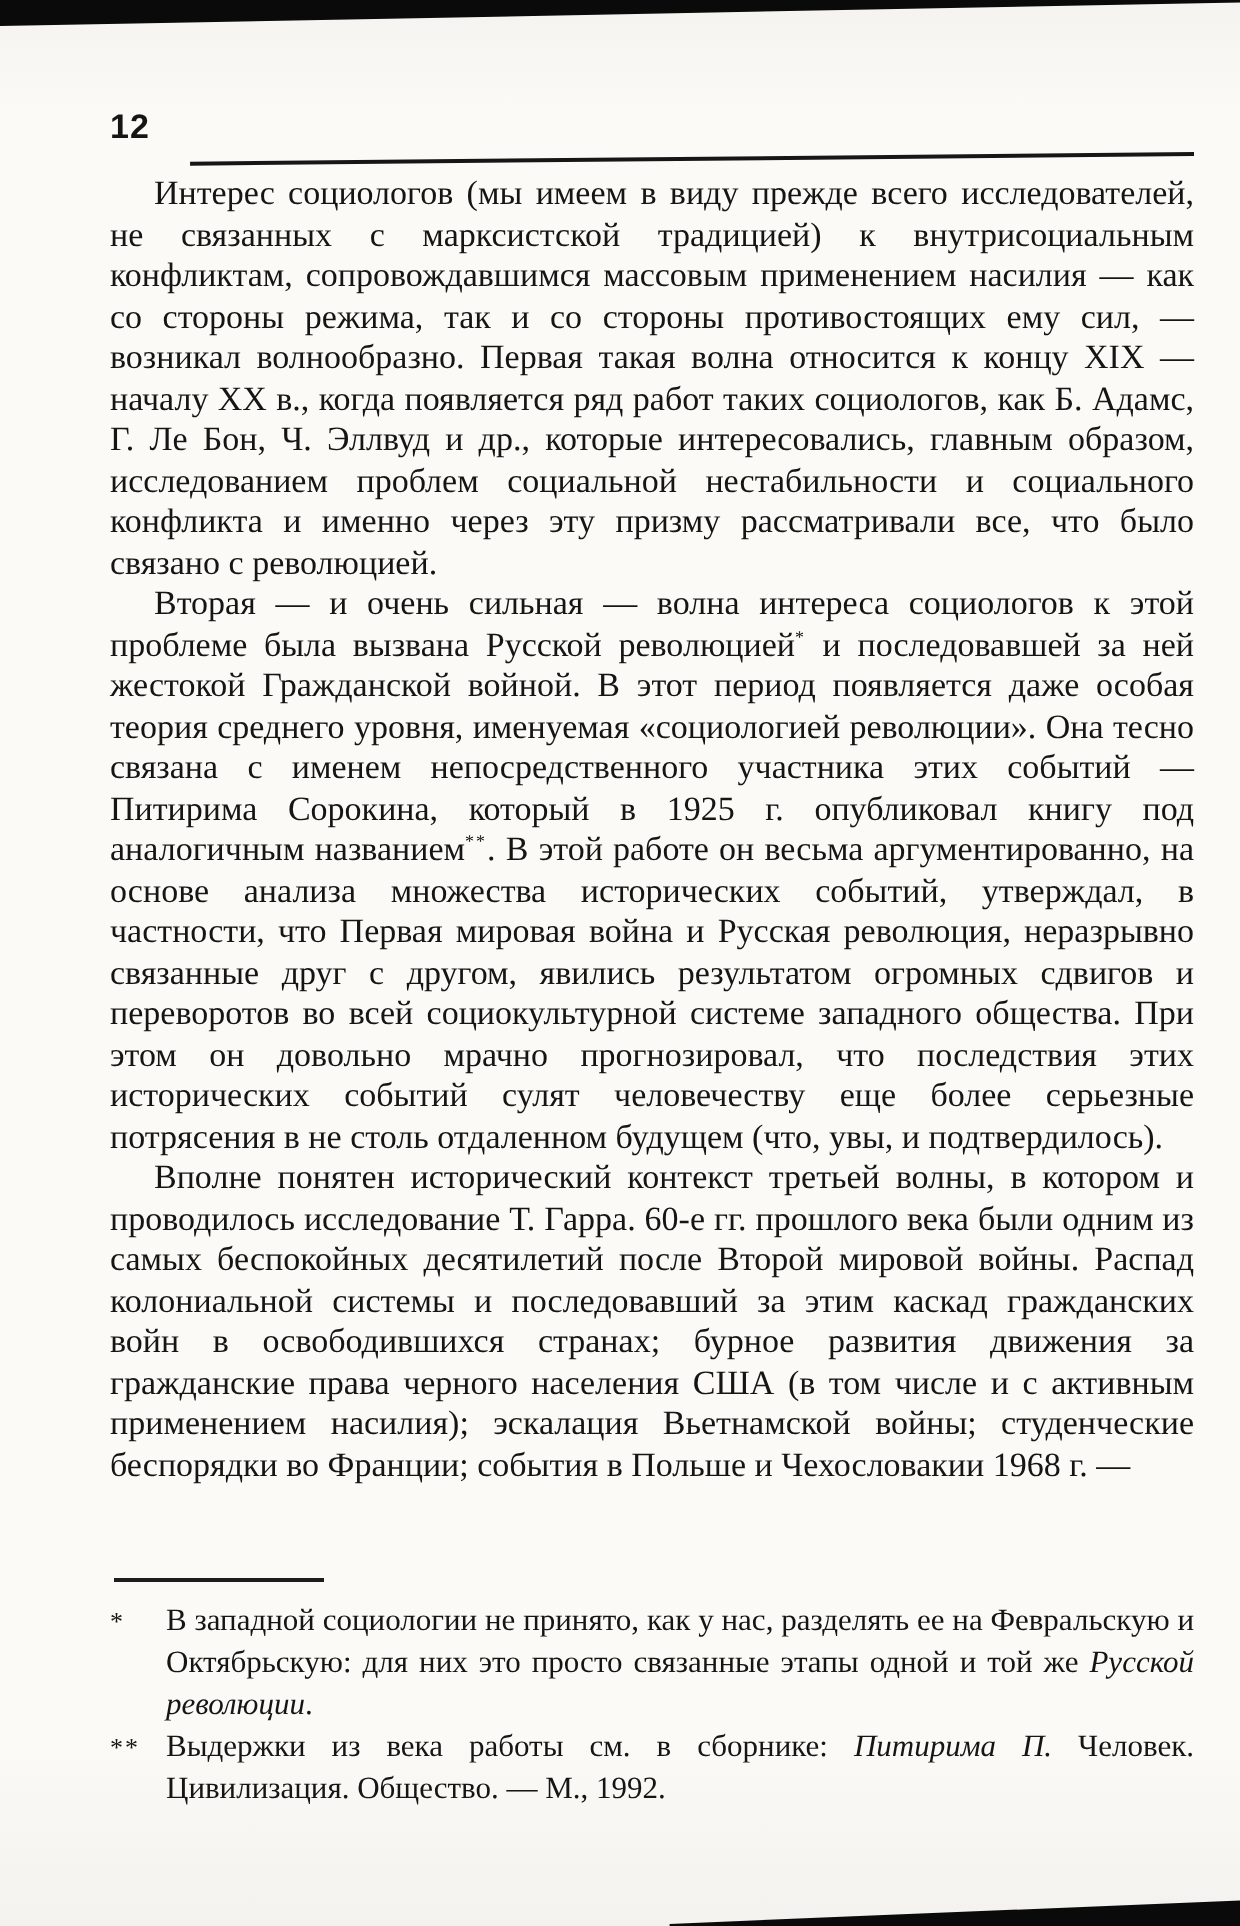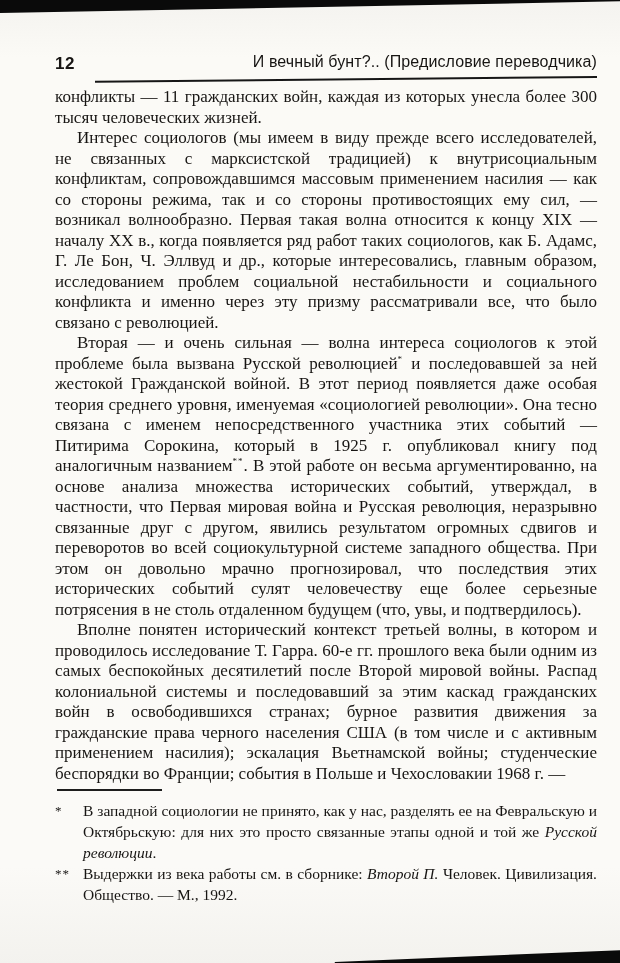--- a/index.html
+++ b/index.html
@@ -78,38 +78,36 @@
 </style>
 </head>
 <body>
 
 <div class="page">
 
   <div class="scan-top"></div>
 
   <div class="header">
     <span class="page-num">12</span>
-    <span class="running-title">И вечный бунт?.. (Предисловие переводчика)</span>
     <div class="header-rule"></div>
   </div>
 
   <div class="bodytext">
-    <p><span>конфликты — 11 гражданских войн, каждая из которых унесла более 300 тысяч человеческих жизней.</span></p>
     <p class="ind"><span>Интерес социологов (мы имеем в виду прежде всего исследователей, не связанных с марксистской традицией) к внутрисоциальным конфликтам, сопровождавшимся массовым применением насилия — как со стороны режима, так и со стороны противостоящих ему сил, — возникал волнообразно. Первая такая волна относится к концу XIX — началу XX в., когда появляется ряд работ таких социологов, как Б. Адамс, Г. Ле Бон, Ч. Эллвуд и др., которые интересовались, главным образом, исследованием проблем социальной нестабильности и социального конфликта и именно через эту призму рассматривали все, что было связано с революцией.</span></p>
     <p class="ind"><span>Вторая — и очень сильная — волна интереса социологов к этой проблеме была вызвана Русской революцией</span><sup class="fnref">*</sup><span> и последовавшей за ней жестокой Гражданской войной. В этот период появляется даже особая теория среднего уровня, именуемая «социологией революции». Она тесно связана с именем непосредственного участника этих событий — Питирима Сорокина, который в 1925 г. опубликовал книгу под аналогичным названием</span><sup class="fnref">**</sup><span>. В этой работе он весьма аргументированно, на основе анализа множества исторических событий, утверждал, в частности, что Первая мировая война и Русская революция, неразрывно связанные друг с другом, явились результатом огромных сдвигов и переворотов во всей социокультурной системе западного общества. При этом он довольно мрачно прогнозировал, что последствия этих исторических событий сулят человечеству еще более серьезные потрясения в не столь отдаленном будущем (что, увы, и подтвердилось).</span></p>
     <p class="ind"><span>Вполне понятен исторический контекст третьей волны, в котором и проводилось исследование Т. Гарра. 60-е гг. прошлого века были одним из самых беспокойных десятилетий после Второй мировой войны. Распад колониальной системы и последовавший за этим каскад гражданских войн в освободившихся странах; бурное развития движения за гражданские права черного населения США (в том числе и с активным применением насилия); эскалация Вьетнамской войны; студенческие беспорядки во Франции; события в Польше и Чехословакии 1968 г. —</span></p>
   </div>
 
   <div class="footnotes">
     <div class="fn-rule"></div>
     <div class="fn">
       <span class="fn-marker">*</span>
       <span class="fn-text"><span>В западной социологии не принято, как у нас, разделять ее на Февральскую и Октябрьскую: для них это просто связанные этапы одной и той же </span><em>Русской революции</em><span>.</span></span>
     </div>
     <div class="fn">
       <span class="fn-marker">**</span>
-      <span class="fn-text"><span>Выдержки из века работы см. в сборнике: </span><em>Второй П.</em><span> Человек. Цивилизация. Общество. — М., 1992.</span></span>
+      <span class="fn-text"><span>Выдержки из века работы см. в сборнике: </span><em>Питирима П.</em><span> Человек. Цивилизация. Общество. — М., 1992.</span></span>
     </div>
   </div>
 
   <div class="scan-bottom"></div>
 
 </div>
 
 </body></html>

